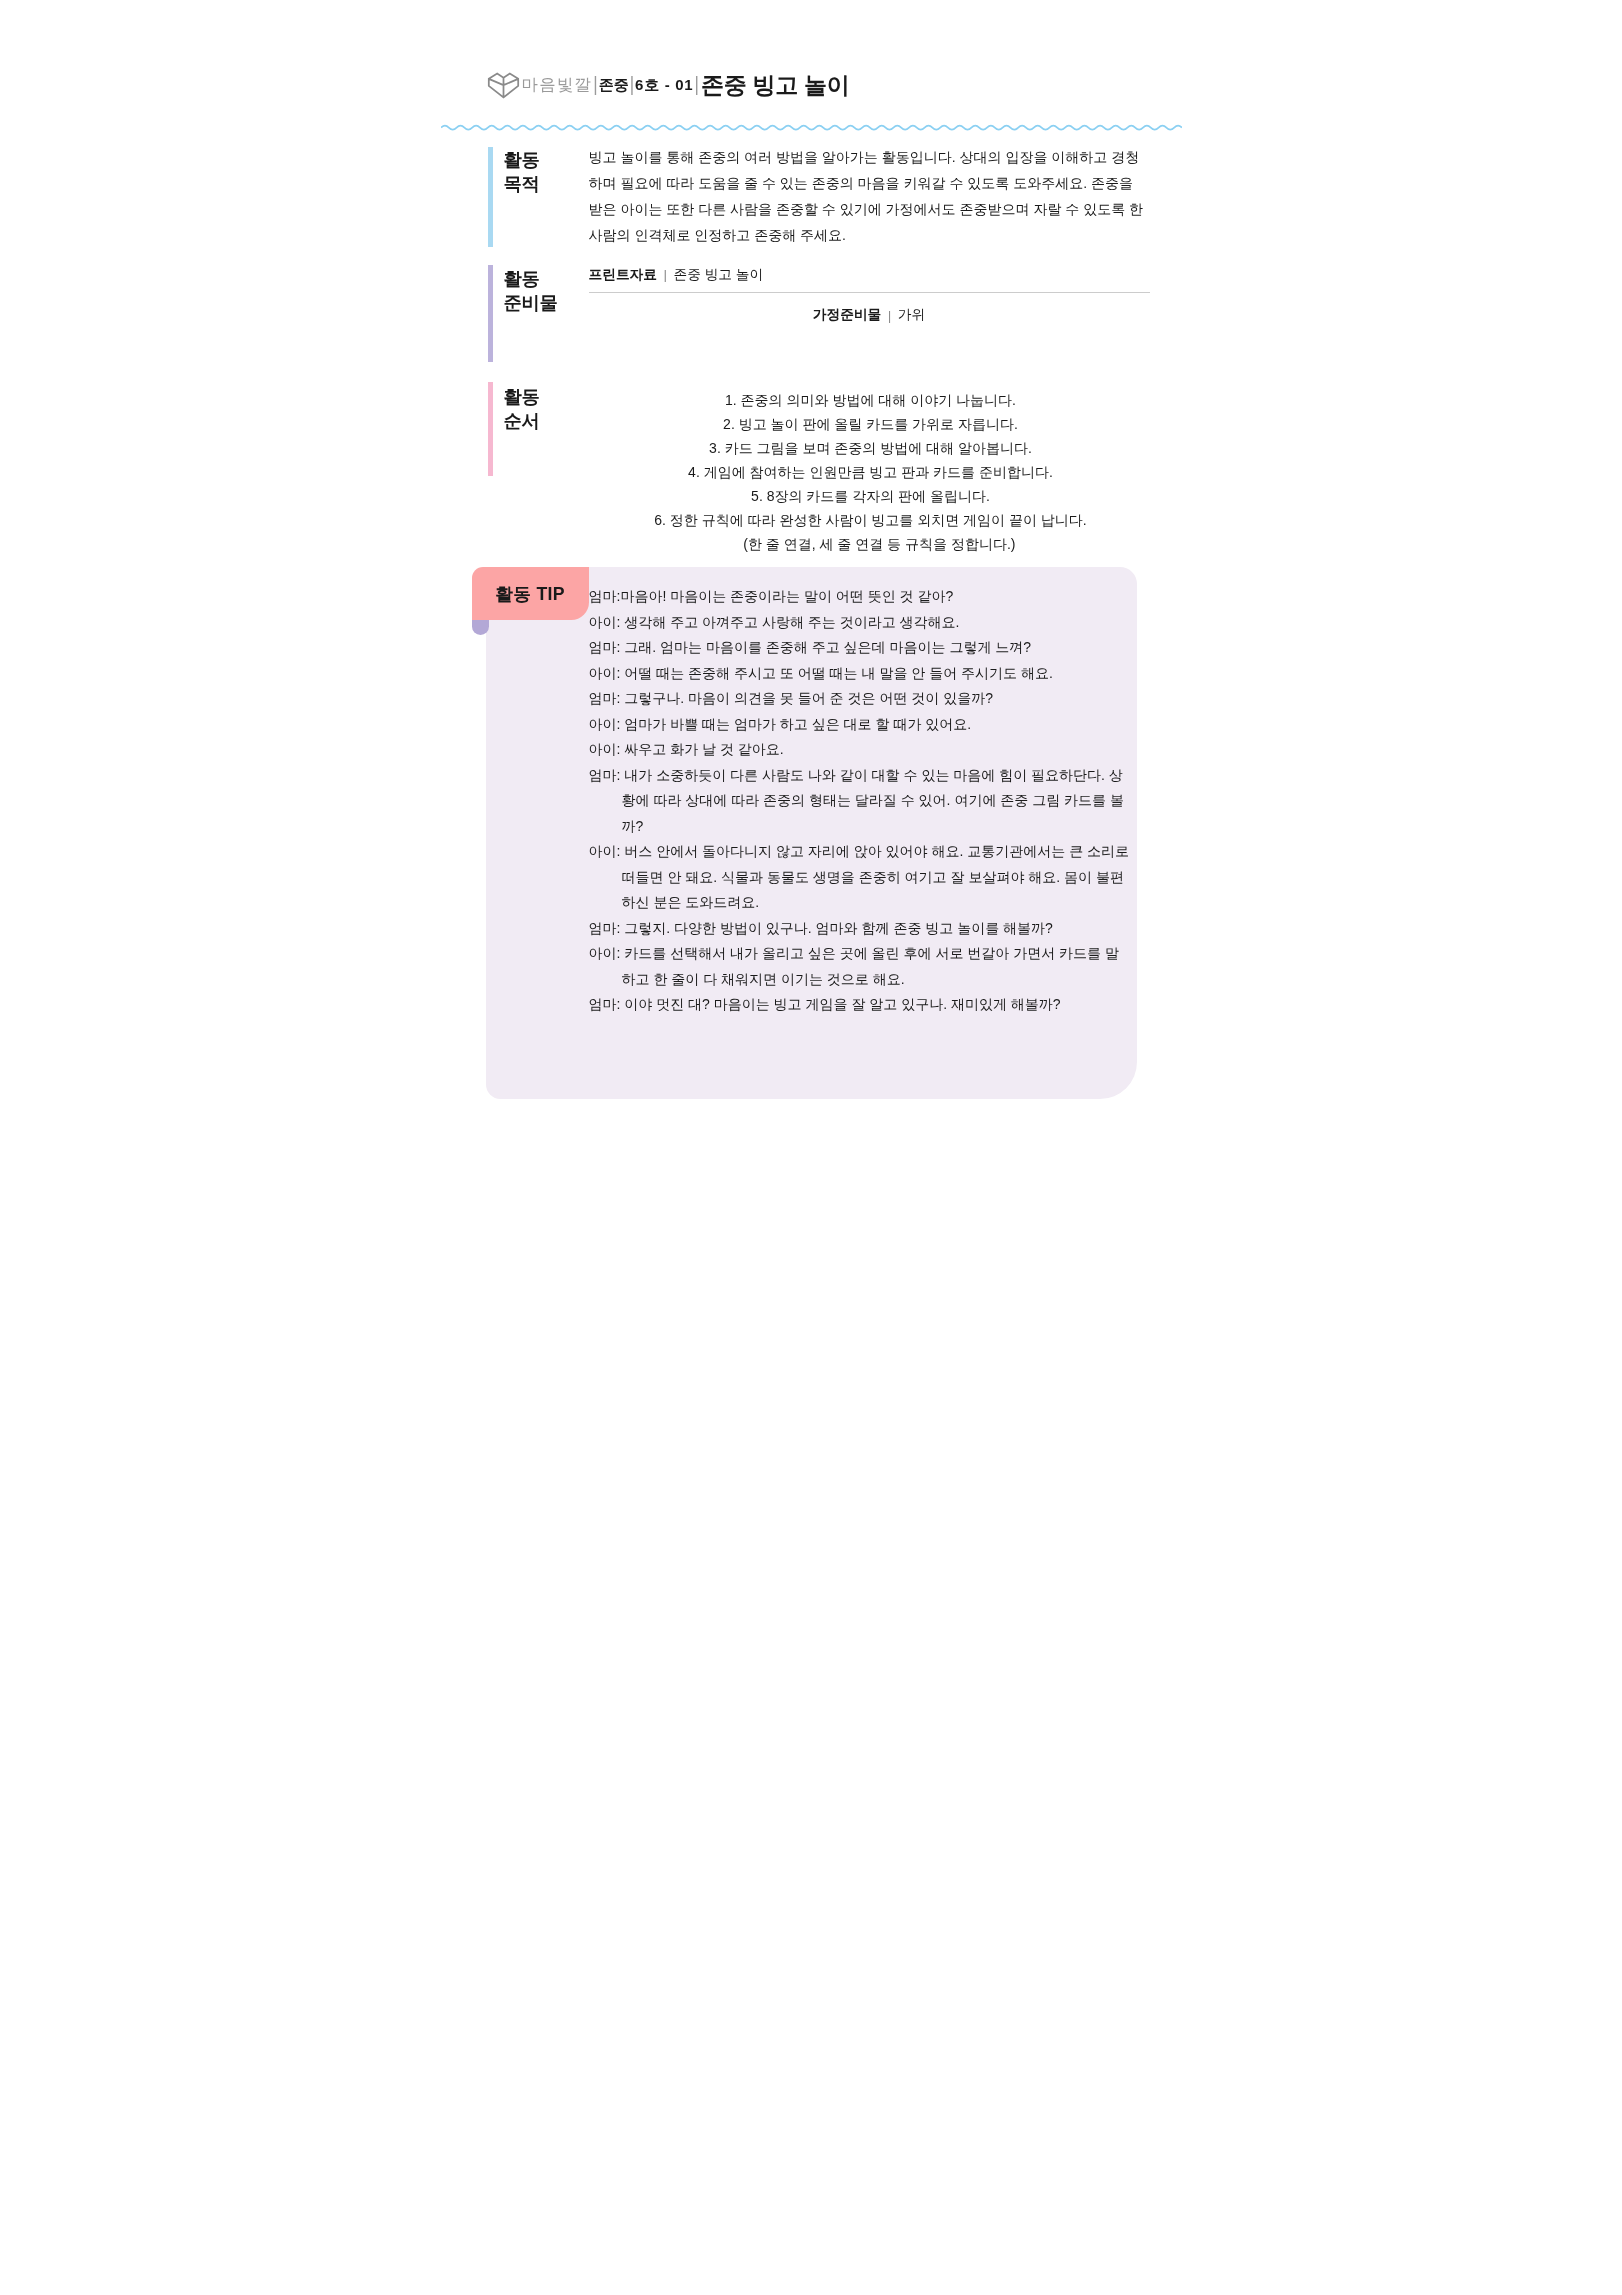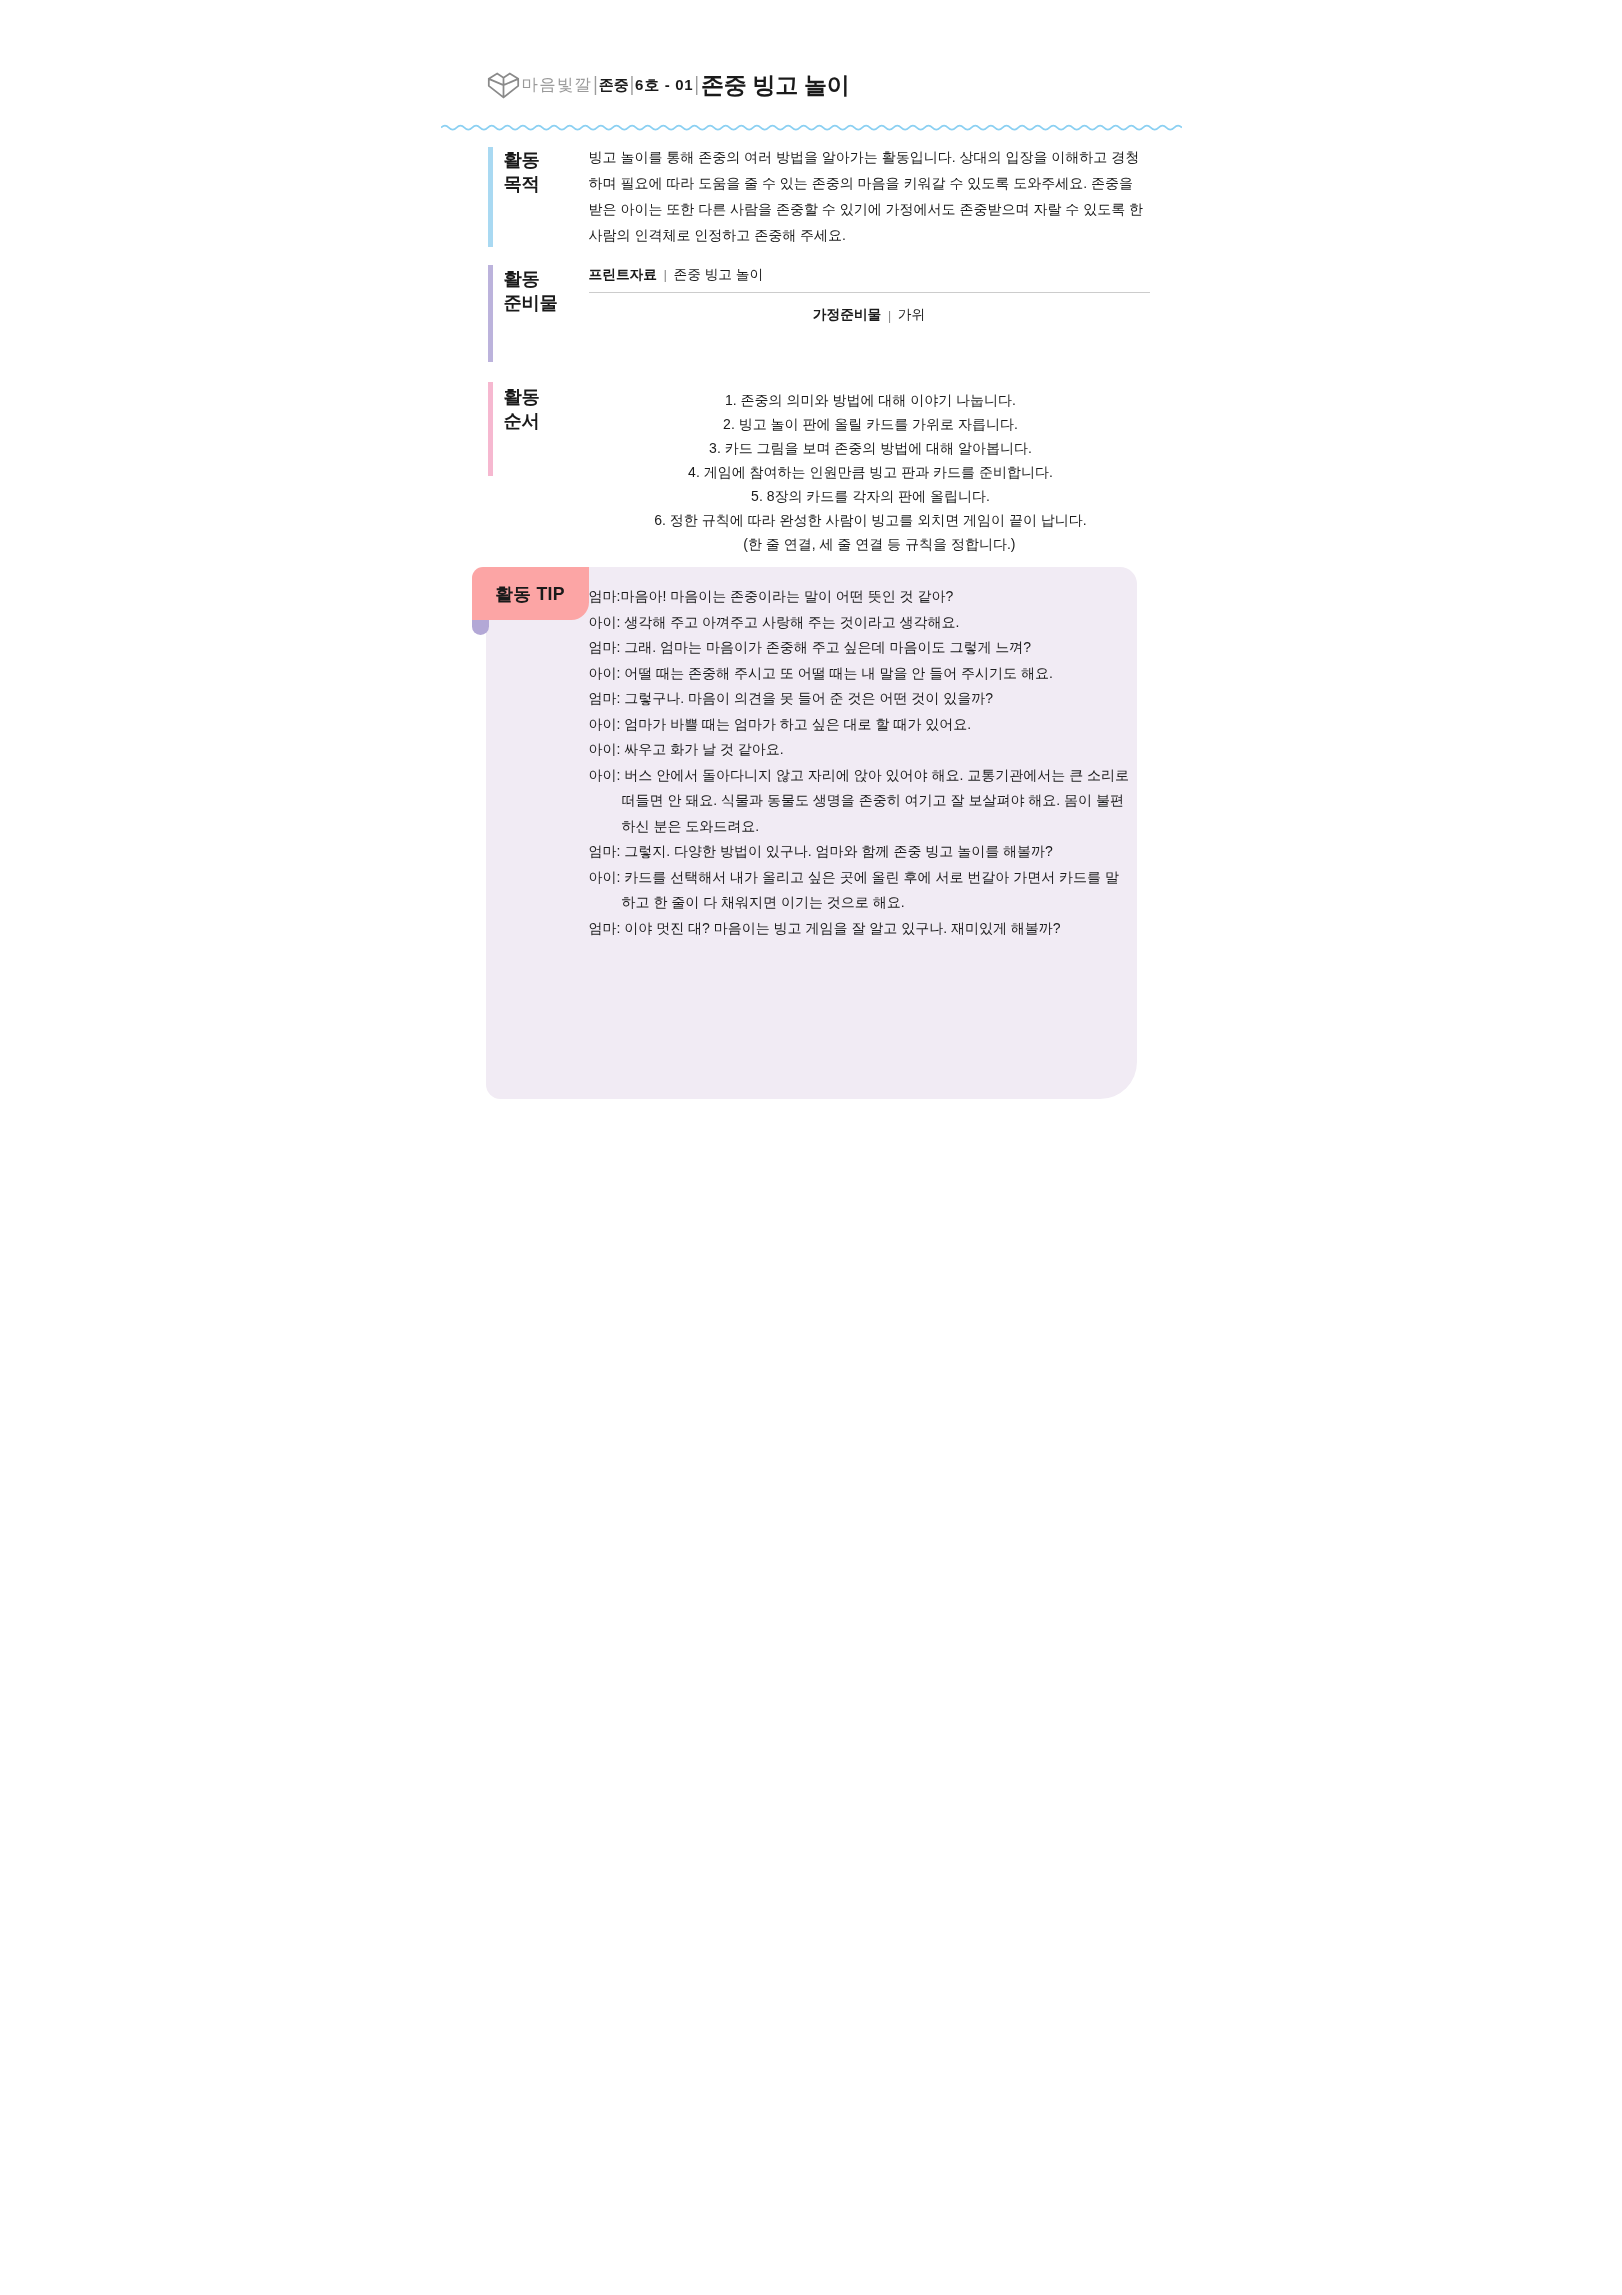--- a/index.html
+++ b/index.html
@@ -144,25 +144,26 @@
 
   <div class="tip-box" style="background-color: rgb(241, 235, 244);"></div>
   <div class="tip-badge" style="background-color: #fca5a5;">
     <span class="tip-badge-label">활동 TIP</span>
     <div class="tip-badge-tail" style="background-color: rgb(179, 168, 214);"></div>
   </div>
   <div class="dialogue">
 
   <div class="dialogue-line">엄마:마음아! 마음이는 존중이라는 말이 어떤 뜻인 것 같아?</div>
       <div class="dialogue-line">아이: 생각해 주고 아껴주고 사랑해 주는 것이라고 생각해요.</div>
-      <div class="dialogue-line">엄마: 그래. 엄마는 마음이가 존중해 주고 싶은데 마음이도 그렇게 느껴?</div>
+      <div class="dialogue-line">엄마: 그래. 엄마는 마음이를 존중해 주고 싶은데 마음이는 그렇게 느껴?</div>
       <div class="dialogue-line">아이: 어떨 때는 존중해 주시고 또 어떨 때는 내 말을 안 들어 주시기도 해요.</div>
       <div class="dialogue-line">엄마: 그렇구나. 마음이 의견을 못 들어 준 것은 어떤 것이 있을까?</div>
       <div class="dialogue-line">아이: 엄마가 바쁠 때는 엄마가 하고 싶은 대로 할 때가 있어요.</div>
       <div class="dialogue-line">아이: 싸우고 화가 날 것 같아요.</div>
+      <div class="dialogue-line">엄마: 내가 소중하듯이 다른 사람도 나와 같이 대할 수 있는 마음에 힘이 필요하단다. 상황에 따라 상대에 따라 존중의 형태는 달라질 수 있어. 여기에 존중 그림 카드를 볼까?</div>
       <div class="dialogue-line">아이: 버스 안에서 돌아다니지 않고 자리에 앉아 있어야 해요. 교통기관에서는 큰 소리로 떠들면 안 돼요. 식물과 동물도 생명을 존중히 여기고 잘 보살펴야 해요. 몸이 불편하신 분은 도와드려요.</div>
       <div class="dialogue-line">엄마: 그렇지. 다양한 방법이 있구나. 엄마와 함께 존중 빙고 놀이를 해볼까?</div>
       <div class="dialogue-line">아이: 카드를 선택해서 내가 올리고 싶은 곳에 올린 후에 서로 번갈아 가면서 카드를 말하고 한 줄이 다 채워지면 이기는 것으로 해요.</div>
       <div class="dialogue-line">엄마: 이야 멋진 대? 마음이는 빙고 게임을 잘 알고 있구나. 재미있게 해볼까?</div>
     </div>
 
 </div>
 
 
 </body></html>

